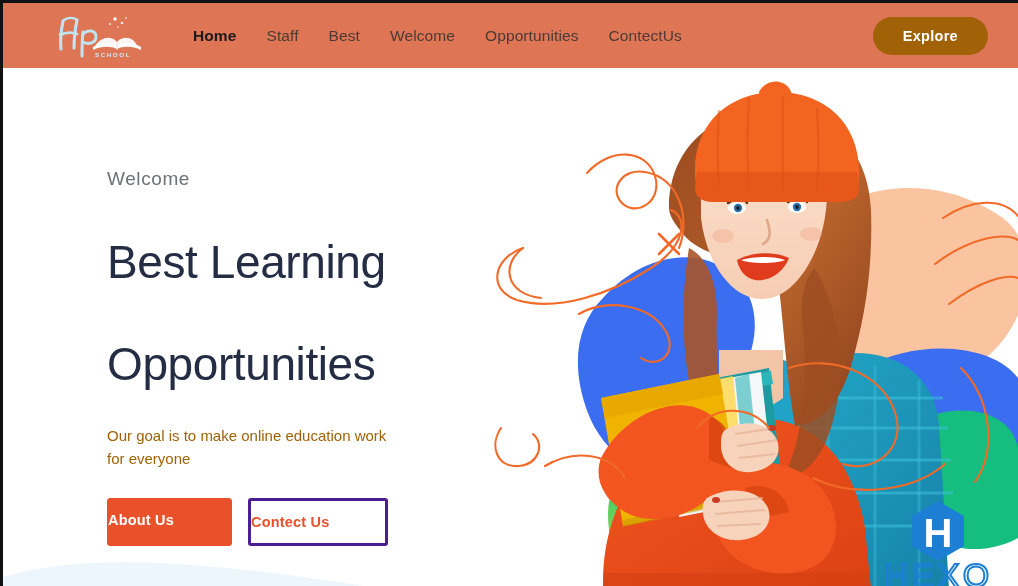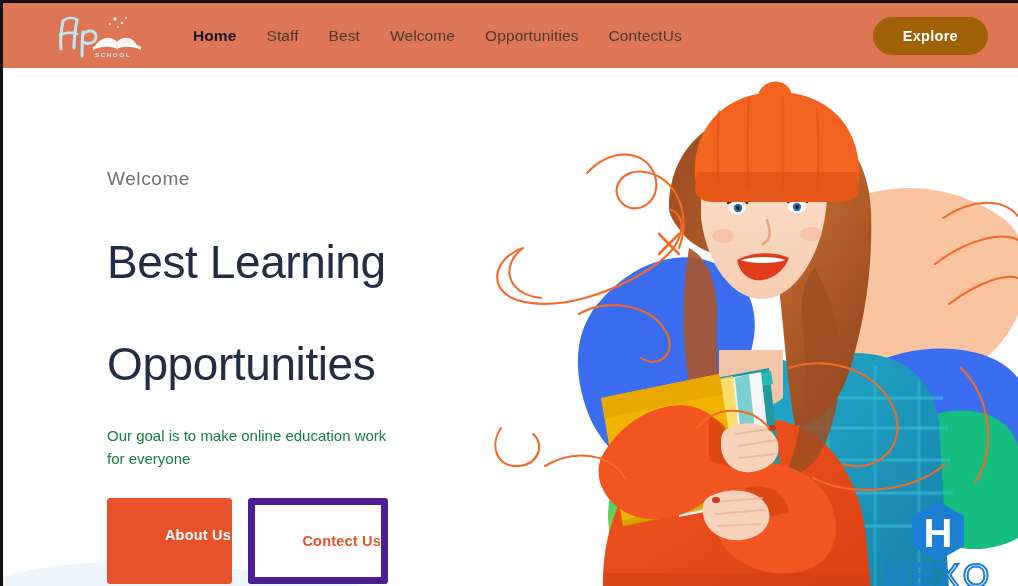--- a/index.html
+++ b/index.html
@@ -111,47 +111,47 @@
     color: #252d45;
     font-weight: normal;
     letter-spacing: -.4px;
     margin-bottom: 30px;
   }
   .headline .hl-line { display: block; margin-top: 44px; }
 
   .subcopy {
     font-size: 15px;
     line-height: 1.55;
-    color: #15803d;
+    color: #a16207;
     margin-bottom: 28px;
     max-width: 300px;
   }
 
   .cta-row { display: flex; gap: 16px; }
 
   .btn {
     font-size: 14.5px;
     font-weight: bold;
     letter-spacing: .2px;
     border-radius: 3px;
-    padding: 28px 0;
+    padding: 13px 0;
     width: 125px;
-    text-align: right;
+    text-align: left;
     cursor: pointer;
     font-family: "Liberation Sans", sans-serif;
   }
   .btn-primary {
     background: #e8512a;
     color: #ffffff;
     border: 1px solid #e8512a;
   }
   .btn-outline {
     background: #ffffff;
     color: #e8512a;
-    border: 7px solid #4c1d95;
+    border: 3px solid #4c1d95;
     width: 140px;
   }
 
   
   .hero-art {
     position: absolute;
     right: 0;
     top: 0;
     width: 535px;
     height: 521px;

